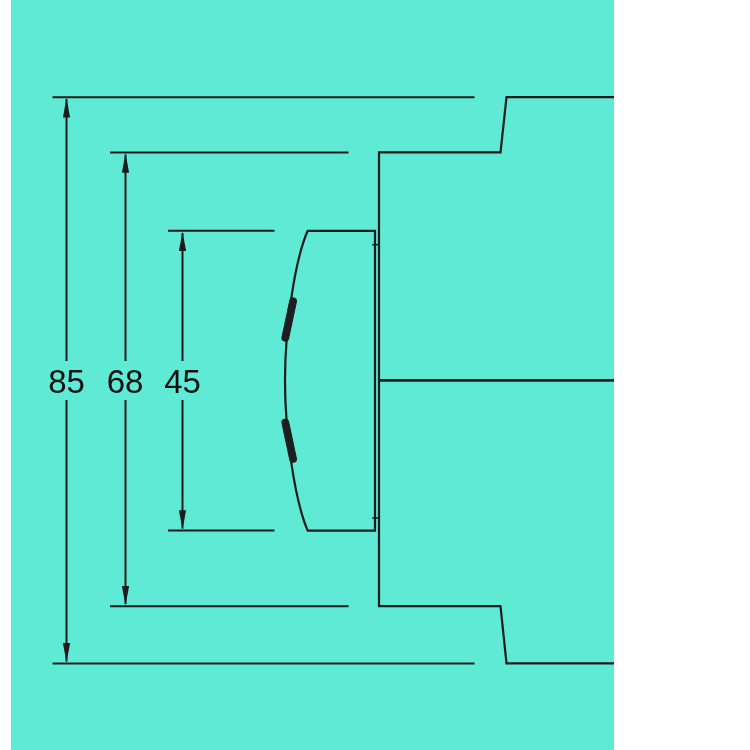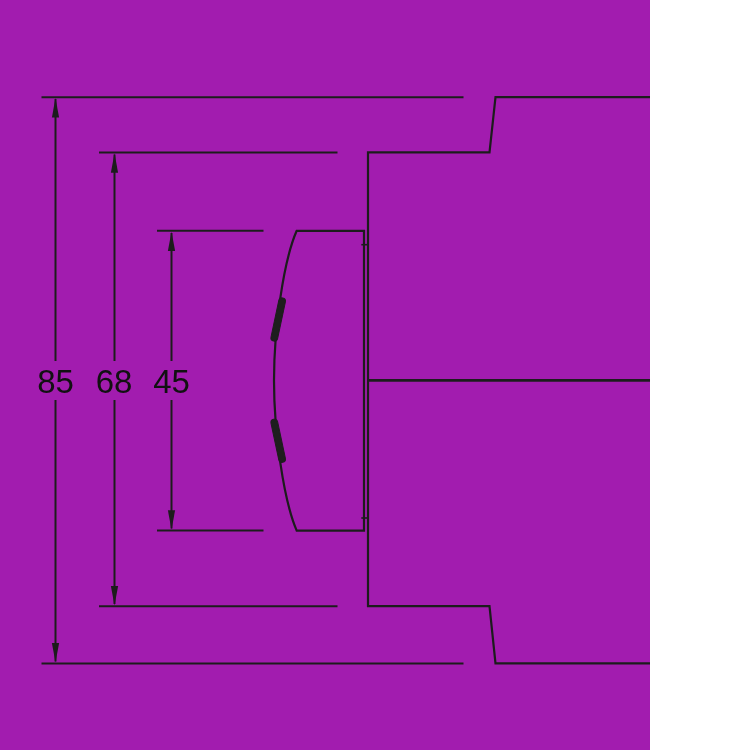--- a/index.html
+++ b/index.html
@@ -2,24 +2,25 @@
 <html><head>
 <meta charset="utf-8">
 <style>
   html, body {
     margin: 0;
     padding: 0;
     background: #ffffff;
   }
   .canvas {
     position: relative;
-    width: 650px;
+    width: 603px;
     height: 750px;
-    background: #a21caf;
+    background: #5eead4;
     overflow: hidden;
+    margin-left: 11px;
   }
   svg { display: block; }
   .thin-line {
     stroke: #1c1c1c;
     stroke-width: 2;
     fill: none;
     stroke-linecap: butt;
   }
   .dim-line {
     stroke: #1c1c1c;

